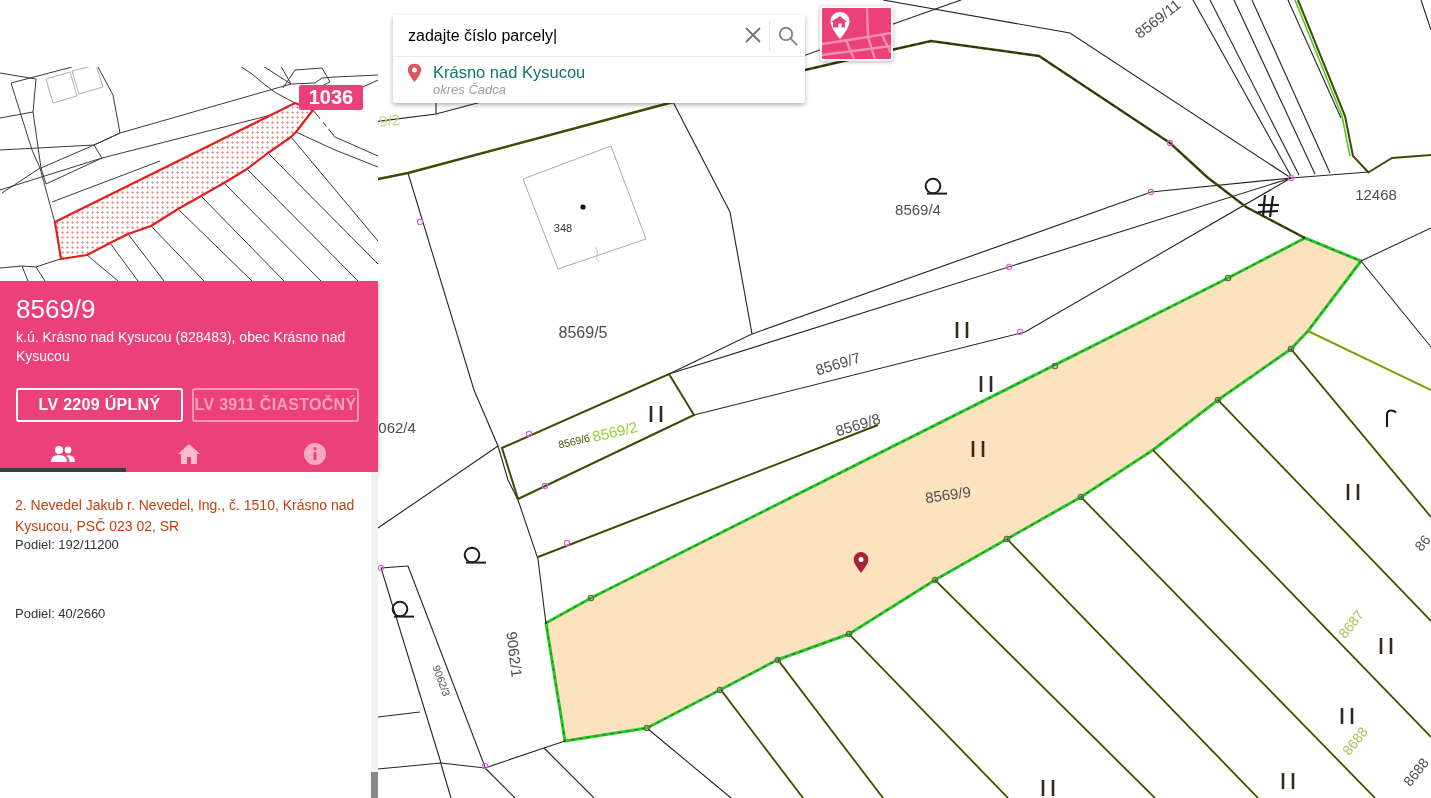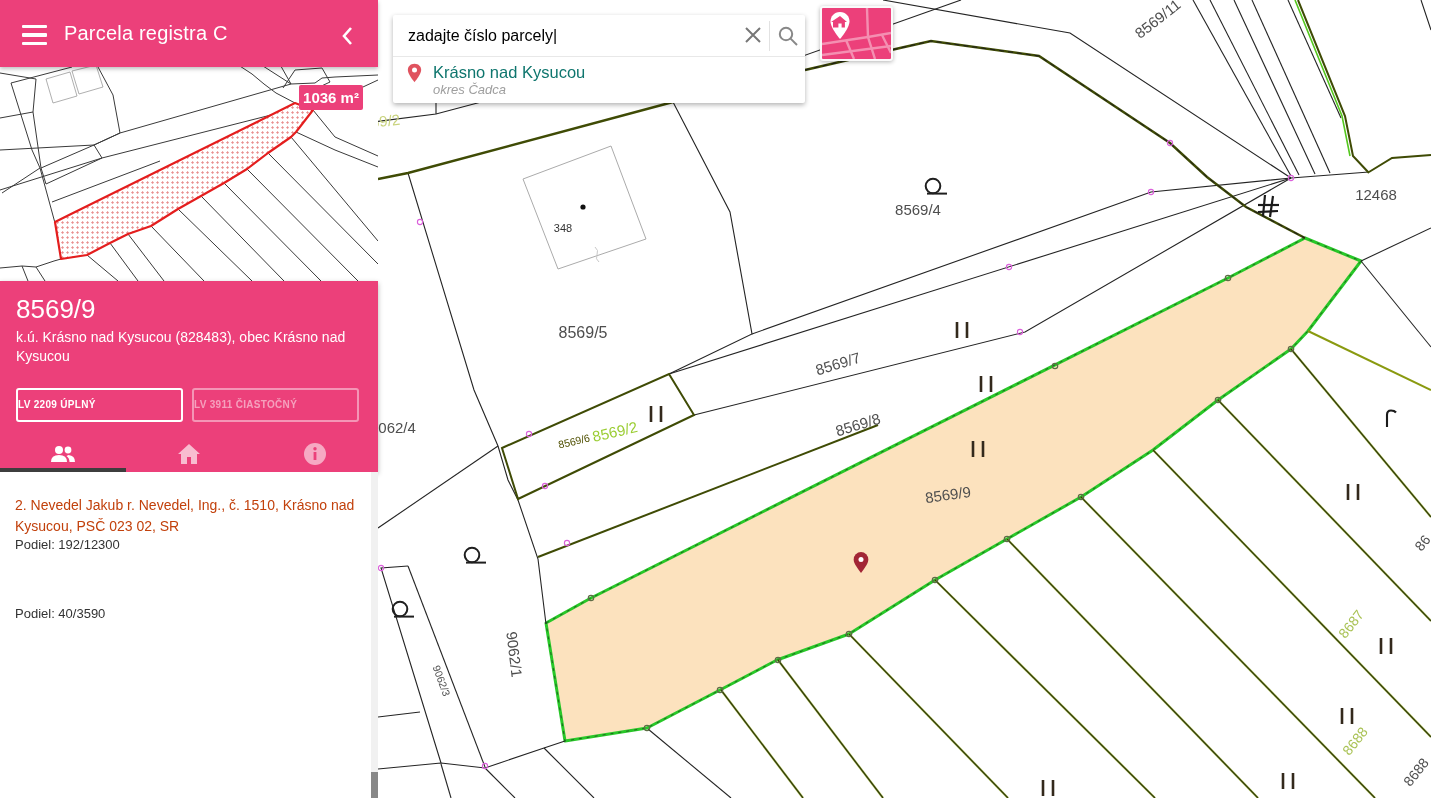--- a/index.html
+++ b/index.html
@@ -7,26 +7,26 @@
        font-family:"Liberation Sans",sans-serif;background:#fff;}
   #maparea{position:absolute;left:378px;top:0;width:1053px;height:798px;}
   #sidebar{position:absolute;left:0;top:0;width:378px;height:798px;background:#fff;z-index:5;}
   #sbheader{position:absolute;left:0;top:0;width:378px;height:67px;background:#EC407A;
             box-shadow:0 2px 4px rgba(0,0,0,.25);z-index:3;}
   #sbtitle{position:absolute;left:64px;top:22px;color:#fff;font-size:20px;font-weight:400;letter-spacing:.2px;}
   #burger{position:absolute;left:22px;top:25px;width:25px;height:17px;}
   #burger div{height:3.4px;background:#fff;margin-bottom:5px;border-radius:1px;}
   #minimap{position:absolute;left:0;top:67px;width:378px;height:214px;background:#fff;}
   #areabadge{position:absolute;left:299px;top:85px;width:64px;height:25px;background:#EC407A;
-             color:#fff;font-size:15px;font-weight:700;text-align:center;line-height:25px;border-radius:2px;}
+             color:#fff;font-size:20px;font-weight:700;text-align:center;line-height:25px;border-radius:2px;}
   #pinkpanel{position:absolute;left:0;top:281px;width:378px;height:191px;background:#EC407A;color:#fff;box-shadow:0 2px 5px rgba(0,0,0,.3);}
   #parcelno{position:absolute;left:16px;top:13px;font-size:26px;font-weight:500;}
   #parceldesc{position:absolute;left:16px;top:47px;width:360px;font-size:14px;line-height:19px;font-weight:400;}
-  .lvbtn{position:absolute;top:107px;height:30px;border-radius:3px;font-size:10px;font-weight:700;
-         line-height:30px;letter-spacing:.3px;}
+  .lvbtn{position:absolute;top:107px;height:30px;border-radius:3px;font-size:16px;font-weight:700;
+         text-align:center;line-height:30px;letter-spacing:.3px;}
   #lv1{left:16px;width:163px;border:2px solid #fff;color:#fff;}
   #lv2{left:192px;width:163px;border:2px solid rgba(255,255,255,.45);color:rgba(255,255,255,.5);}
   #tabs{position:absolute;left:0;top:158px;width:378px;height:33px;}
   #tabline{position:absolute;left:0;top:187px;width:126px;height:4px;background:#3d3d3d;}
   #listarea{position:absolute;left:0;top:472px;width:378px;height:326px;background:#fff;}
   .owner{position:absolute;left:15px;width:360px;color:#c2410c;font-size:14px;line-height:21px;white-space:nowrap;}
   .podiel{position:absolute;left:15px;color:#333;font-size:13px;}
   #sbscroll{position:absolute;left:371px;top:472px;width:7px;height:326px;background:#f1f1f1;}
   #sbthumb{position:absolute;left:371px;top:772px;width:7px;height:26px;background:#888;}
   #searchbox{position:absolute;left:393px;top:15px;width:412px;height:88px;background:#fff;
@@ -288,34 +288,20 @@
     <g fill="none" stroke="#9a9a9a" stroke-width="0.8">
       <polygon points="46,79 70,72 77,96 53,103"></polygon>
       <polygon points="72,71 96,65 103,87 79,94"></polygon>
     </g>
 
     <polygon points="55,222 69,215 271,115 295,103 313,110 296,132 291,137 268,153 247,169 224,183 201,196 178,209 151,226 128,234 110,243 87,255 61,259" fill="url(#dotpat)" stroke="#E41E1E" stroke-width="2.2" stroke-linejoin="round"></polygon>
   </svg>
 
   <div id="areabadge">1036 m²</div>
 
-  <div id="sbheader">
-
-    <div id="burger">
-        <div></div>
-        <div></div>
-        <div></div>
-      </div>
-
-    <div id="sbtitle">Parcela registra C</div>
-
-    <svg width="12" height="20" viewBox="0 0 12 20" style="position:absolute;left:341px;top:26px">
-      <polyline points="10,2 3,10 10,18" fill="none" stroke="#fff" stroke-width="2.6"></polyline>
-    </svg>
-  </div>
 
   <div id="pinkpanel">
     <div id="parcelno">8569/9</div>
     <div id="parceldesc">k.ú. Krásno nad Kysucou (828483), obec Krásno nad<br>Kysucou</div>
 
     <div class="lvbtn" id="lv1">LV 2209 ÚPLNÝ</div>
     <div class="lvbtn" id="lv2">LV 3911 ČIASTOČNÝ</div>
 
     <div id="tabs">
 
@@ -334,22 +320,22 @@
         <circle cx="12" cy="12" r="11" fill="#fff" opacity="0.55"></circle>
         <rect x="10.6" y="10" width="2.8" height="8" fill="#EC407A"></rect>
         <circle cx="12" cy="6.8" r="1.7" fill="#EC407A"></circle>
       </svg>
     </div>
     <div id="tabline"></div>
   </div>
 
   <div id="listarea">
     <div class="owner" style="top:23px">2. Nevedel Jakub r. Nevedel, Ing., č. 1510, Krásno nad<br>Kysucou, PSČ 023 02, SR</div>
-    <div class="podiel" style="top:65px">Podiel: 192/12300</div>
-    <div class="podiel" style="top:134px">Podiel: 40/3590</div>
+    <div class="podiel" style="top:65px">Podiel: 192/11200</div>
+    <div class="podiel" style="top:134px">Podiel: 40/2660</div>
   </div>
 
   <div id="sbscroll"></div>
   <div id="sbthumb"></div>
 </div>
 
 <div id="searchbox">
   <div id="searchtext">zadajte číslo parcely|</div>
 
   <svg width="18" height="18" viewBox="0 0 18 18" style="position:absolute;left:351px;top:11px">

